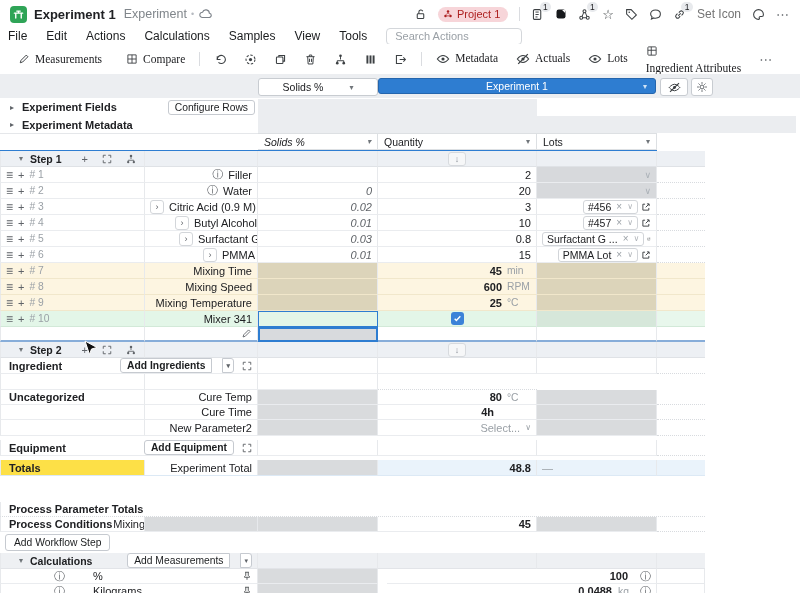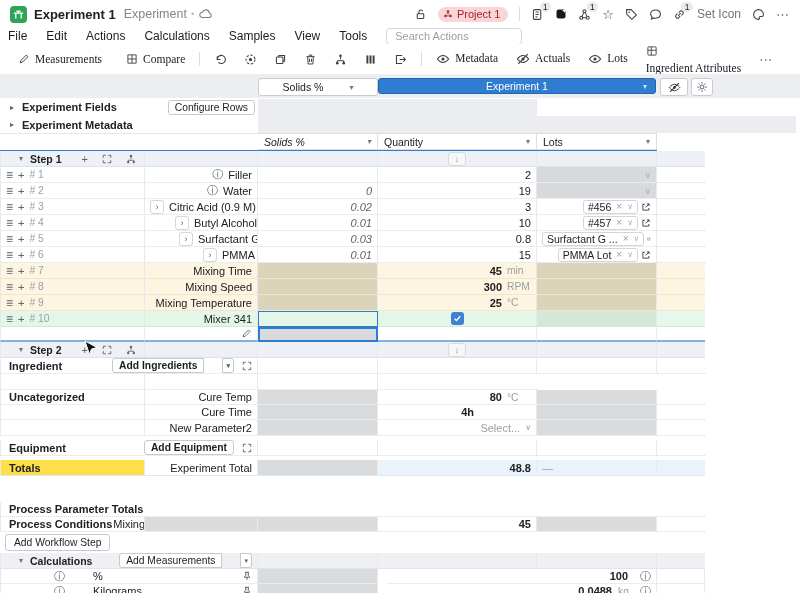--- a/index.html
+++ b/index.html
@@ -78,21 +78,21 @@
   .warm .c{background:#fdf5e1;border-bottom:1px solid #f1e7cb;}
   .warm .sol,.warm .lot{background:#dcd4ba;}
   .warm .c:last-child{background:#fdf5e1;}
   .grn .c{background:#e3f6e8;border-bottom:1px solid #d2e9d8;}
   .grn .lot{background:#d6e7da;}
   .grn .c:last-child{background:#e8f7ec;}
   .selA{outline:1.5px solid #2e7dd1;outline-offset:-1.5px;}
   .selB{background:#d8dadd !important;outline:2px solid #2e7dd1;outline-offset:-2px;}
   .pr-bot .c{border-bottom:2px solid #87add9;}
   .lbl{font-weight:bold;font-size:11px;padding-left:8px;}
-  .addgrp{margin-left:auto;display:flex;align-items:center;gap:18px;text-align:right;}
+  .addgrp{margin-left:auto;display:flex;align-items:center;gap:10px;text-align:right;}
   .capbtn{background:#fff;border:1px solid #c6cad0;border-radius:0 3px 3px 0;font-size:7px;color:#5f6368;padding:2.5px 3px;}
   .addgrp .smallbtn{border-radius:3px 0 0 3px;}
   .addgrp .smallbtn.solo{border-radius:3px;}
   .exp{color:#5f6368;margin-left:8px;}
   .gray{background:#d9dbdd !important;}
   .blue .c{background:#eaf3fb;border-bottom:1px solid #dce9f5;}
   .sel-dd{color:#9aa0a6;display:flex;align-items:center;gap:5px;}
   .gaprow{height:4px;}
   .calc-h .c{background:#eef0f3;border-bottom:1px solid #e2e4e8;}
   .pin{margin-left:auto;color:#3c4043;}
@@ -400,21 +400,21 @@
         <span class="num"># 2</span>
       </div>
     <div class="c nm">
         <span class="info">ⓘ</span>
         <span>Water</span>
       </div>
     <div class="c sol">
         <span>0</span>
       </div>
     <div class="c qty">
-        <span>19</span>
+        <span>20</span>
         <span class="u"></span>
       </div>
     <div class="c dissel">
         <span class="cv" style="font-size:9px;">∨</span>
       </div>
     <div class="c"></div>
   </div>
 
   <div class="row" style="height:16px;">
     <div class="c hnd">
@@ -554,21 +554,21 @@
     <div class="c hnd">
         <span class="ham">≡</span>
         <span class="plus">+</span>
         <span class="num"># 8</span>
       </div>
     <div class="c nm">
         <span>Mixing Speed</span>
       </div>
     <div class="c sol"></div>
     <div class="c qty">
-        <span class="bold-v">300</span>
+        <span class="bold-v">600</span>
         <span class="u">RPM</span>
       </div>
     <div class="c lot"></div>
     <div class="c"></div>
   </div>
   <div class="row warm" style="height:16px;">
     <div class="c hnd">
         <span class="ham">≡</span>
         <span class="plus">+</span>
         <span class="num"># 9</span>
@@ -687,21 +687,21 @@
       </div>
     <div class="c gray"></div>
     <div class="c"></div>
   </div>
   <div class="row" style="height:15px;">
     <div class="c"></div>
     <div class="c nm">
         <span>Cure Time</span>
       </div>
     <div class="c gray"></div>
-    <div class="c qty" style="padding-right:62px;">
+    <div class="c qty" style="padding-right:42px;">
         <span class="bold-v">4h</span>
       </div>
     <div class="c gray"></div>
     <div class="c"></div>
   </div>
   <div class="row" style="height:16px;">
     <div class="c"></div>
     <div class="c nm">
         <span>New Parameter2</span>
       </div>

